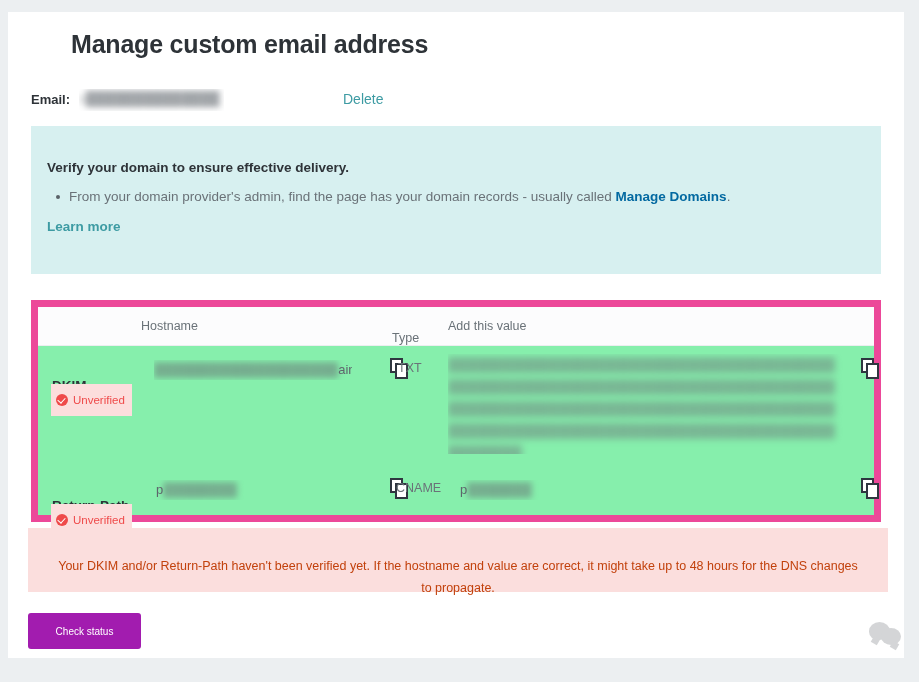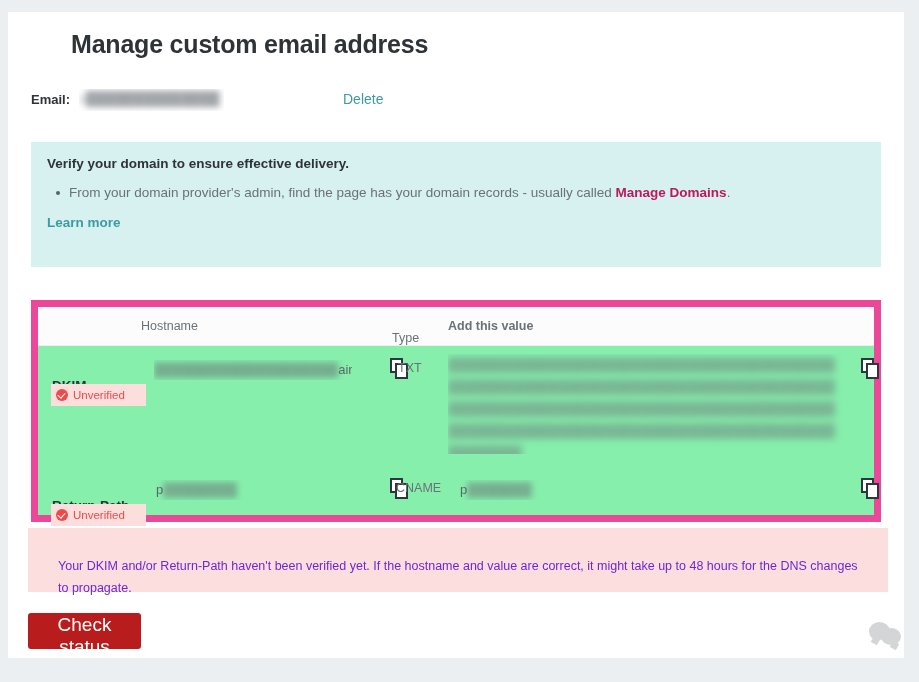--- a/index.html
+++ b/index.html
@@ -70,25 +70,24 @@
     font-size: 14px;
     color: #3d9ba3;
     cursor: pointer;
   }
   
   .info-panel {
     position: absolute;
     left: 23px;
     top: 114px;
     width: 850px;
-    height: 125px;
+    height: 148px;
     background: #d7f0f0;
     box-sizing: border-box;
-    padding: 14px 20px 0 16px;
-    margin-top: 16px;
+    padding: 34px 20px 0 16px;
   }
   .info-head {
     font-size: 13.5px;
     font-weight: bold;
     color: #2e3338;
     margin: 0 0 8px 0;
   }
   .info-list {
     margin: 0;
     padding: 0;
@@ -104,21 +103,21 @@
   .info-list li .bullet {
     position: absolute;
     left: 9px;
     top: 12px;
     width: 4px;
     height: 4px;
     border-radius: 50%;
     background: #5a6268;
   }
   .info-list li b {
-    color: #be185d;
+    color: #0369a1;
   }
   .learn-more {
     display: inline-block;
     margin-top: 8px;
     font-size: 13.5px;
     font-weight: bold;
     color: #3d9ba3;
     cursor: pointer;
   }
   
@@ -151,41 +150,40 @@
     top: 24px;
     font-size: 12.5px;
     color: #6a7278;
   }
   .rec-head .h-value {
     position: absolute;
     left: 410px;
     top: 12px;
     font-size: 12.5px;
     color: #6a7278;
-    font-weight: bold;
   }
   .rec-row {
     position: relative;
   }
   .row-dkim { height: 120px; }
   .row-rp { height: 62px; }
   .rec-name {
     position: absolute;
     left: 14px;
     top: 32px;
     font-size: 13.5px;
     font-weight: bold;
     color: #2e3338;
   }
   .badge {
     position: absolute;
     left: 13px;
     top: 38px;
-    height: 22px;
-    padding: 0 21px 0 5px;
+    height: 32px;
+    padding: 0 7px 0 5px;
     background: #fcdedd;
     display: flex;
     align-items: center;
     gap: 5px;
     font-size: 11.5px;
     color: #ef4a4a;
     box-sizing: border-box;
   }
   .badge .mark {
     width: 12px;
@@ -282,36 +280,36 @@
     background: #fbdedd;
     display: flex;
     align-items: center;
     justify-content: center;
     box-sizing: border-box;
     padding: 0 30px;
   }
   .error-text {
     font-size: 12.5px;
     line-height: 22px;
-    color: #6d28d9;
-    text-align: left;
+    color: #c2410c;
+    text-align: center;
     margin-top: 33px;
   }
   
   .check-btn {
     position: absolute;
     left: 28px;
     top: 613px;
     width: 113px;
     height: 36px;
-    background: #b91c1c;
+    background: #a21caf;
     color: #ffffff;
     border: none;
     border-radius: 3px;
-    font-size: 19px;
+    font-size: 10px;
     font-family: "Liberation Sans", sans-serif;
     cursor: pointer;
   }
   .watermark {
     position: absolute;
     right: 16px;
     top: 620px;
     display: flex;
     align-items: center;
     gap: 10px;

